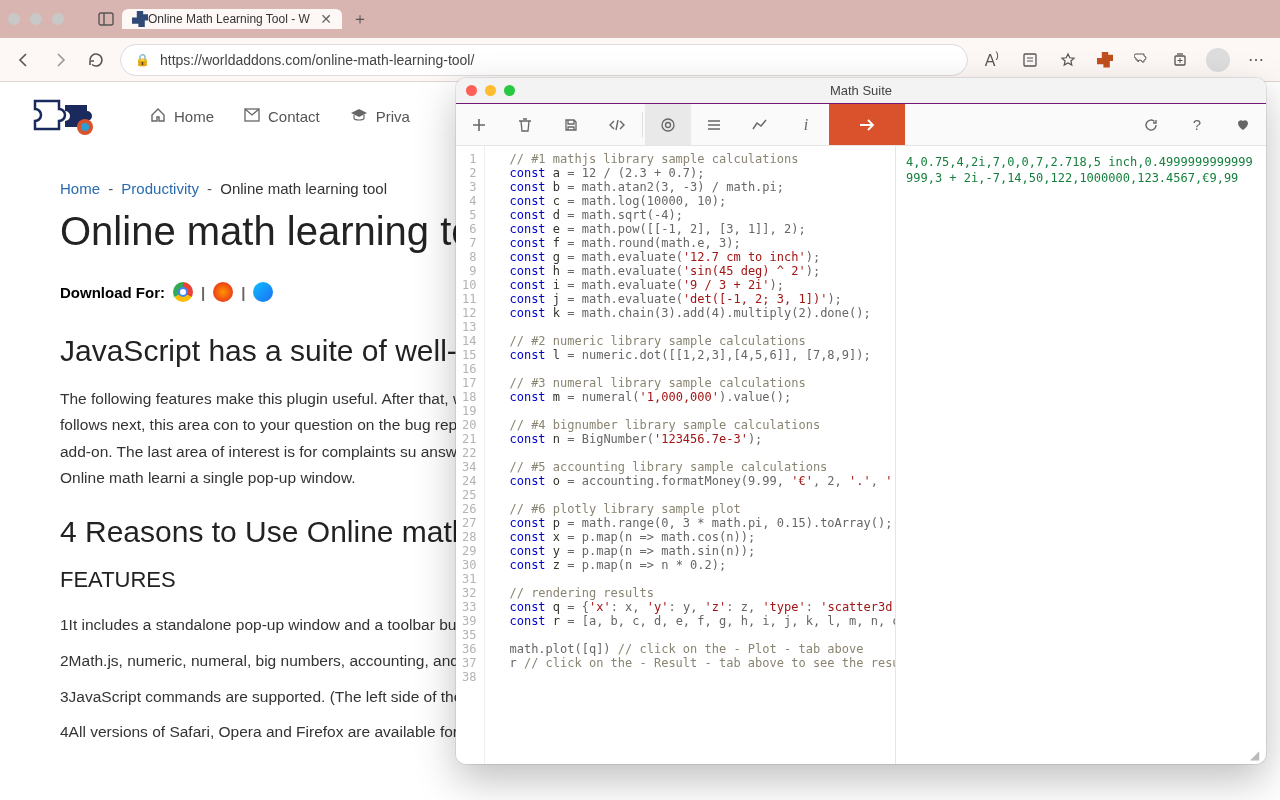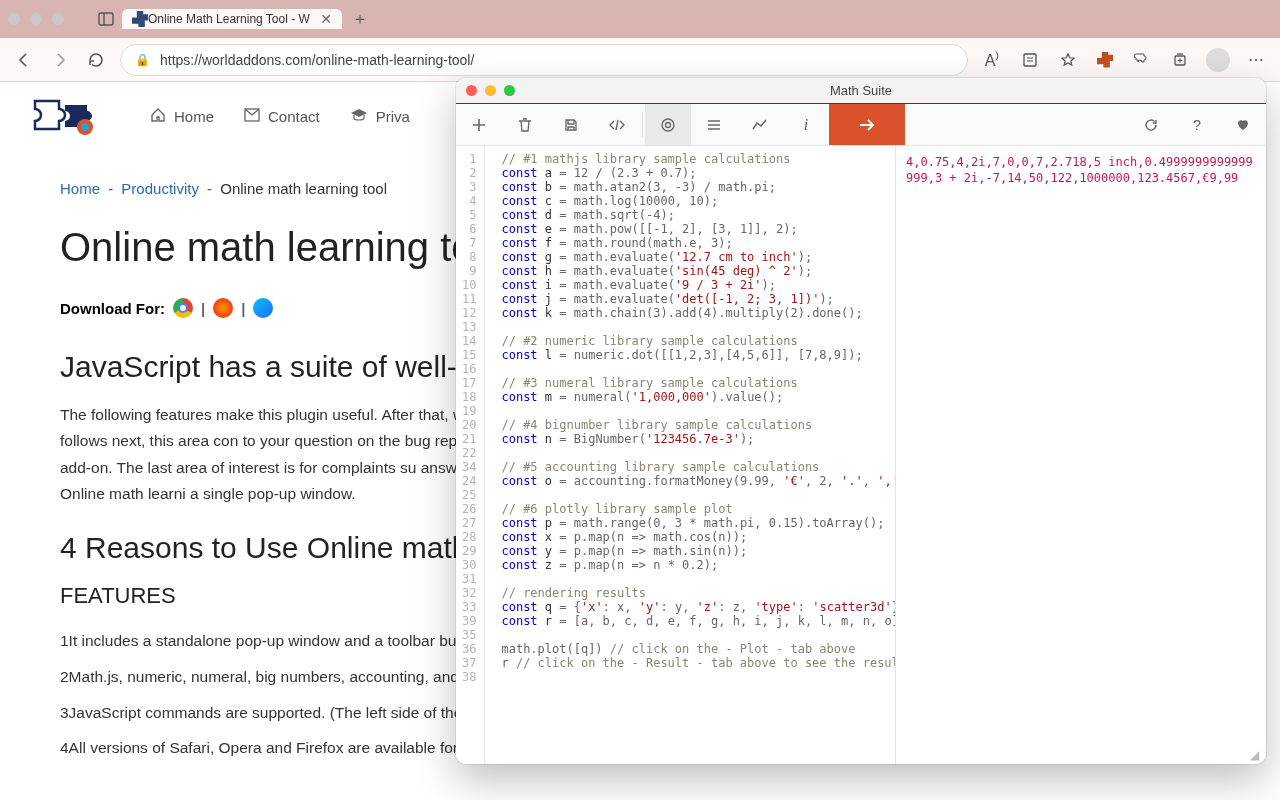--- a/index.html
+++ b/index.html
@@ -21,21 +21,21 @@
 .profile-ic { width: 24px; height: 24px; border-radius: 50%; background: #ddd; }
 .puzzle-piece { width: 16px; height: 16px; background: #304a75; clip-path: polygon(30% 0, 70% 0, 70% 20%, 100% 20%, 100% 60%, 80% 60%, 80% 100%, 40% 100%, 40% 80%, 0 80%, 0 40%, 30% 40%); }
 
 .page-content { background: #fff; height: calc(800px - 82px); overflow: hidden; }
 .site-header { height: 68px; display: flex; align-items: center; padding: 0 20px; gap: 30px; background: #fff; }
 .logo { width: 100px; height: 50px; display: flex; align-items: center; justify-content: center; }
 .logo svg { width: 90px; height: 46px; }
 .nav-item { display: flex; align-items: center; gap: 8px; color: #555; font-size: 15px; cursor: pointer; }
 .nav-ic { color: #777; }
 .main-col { padding: 30px 60px; max-width: 820px; }
-.breadcrumb { font-size: 15px; margin-bottom: 28px; }
+.breadcrumb { font-size: 15px; margin-bottom: 12px; }
 .breadcrumb a { color: #2a6bb0; text-decoration: none; }
 .breadcrumb .sep { color: #555; margin: 0 4px; }
 .breadcrumb .current { color: #333; }
 h1 { font-size: 40px; font-weight: 400; color: #222; margin-bottom: 28px; }
 .download-row { font-size: 15px; font-weight: 700; display: flex; align-items: center; gap: 8px; margin-bottom: 32px; }
 .bicon { width: 20px; height: 20px; border-radius: 50%; }
 .chrome-i { background: conic-gradient(#ea4335 0 120deg, #fbbc05 120deg 240deg, #34a853 240deg); position: relative; }
 .chrome-i::after { content:''; position:absolute; inset:5px; background:#fff; border-radius:50%; border:2px solid #4285f4; }
 .firefox-i { background: radial-gradient(circle, #ff9500, #e31b23); }
 .edge-i { background: linear-gradient(135deg, #0ebeff, #1b6ef3); }
@@ -56,28 +56,28 @@
 .popup-toolbar { height: 42px; background: #fafafa; border-bottom: 1px solid #e5e5e5; display: flex; align-items: stretch; }
 .tb-btn { width: 46px; display: flex; align-items: center; justify-content: center; color: #666; font-size: 15px; cursor: pointer; }
 .tb-btn.active { background: #e9e9e9; }
 .tb-btn.primary { background: #d9522c; color: #fff; width: 76px; }
 .tb-spacer { flex: 1; }
 .tb-sep { width: 1px; background: #e0e0e0; margin: 8px 2px; }
 .popup-body { flex: 1; display: flex; overflow: hidden; }
 .code-pane { flex: 1; display: flex; font-family: "SF Mono", Menlo, Consolas, monospace; font-size: 12px; line-height: 14px; overflow: auto; border-right: 1px solid #e5e5e5; }
 .gutter { background: #fff; color: #b3b3b3; text-align: right; padding: 6px 8px 6px 6px; user-select: none; border-right: 1px solid #eee; }
 .gutter div { height: 14px; }
-.code-lines { padding: 6px 16px; white-space: pre; color: #333; }
+.code-lines { padding: 6px 24px; white-space: pre; color: #333; }
 .code-lines div { height: 14px; }
 .tok-comment { color: #8a8572; }
 .tok-kw { color: #0000cc; }
 .tok-id { color: #333; }
 .tok-op { color: #666; }
 .tok-str { color: #a31515; }
-.result-pane { width: 370px; padding: 8px 10px; font-family: "SF Mono", Menlo, Consolas, monospace; font-size: 12px; line-height: 16px; color: #be185d; word-break: break-all; }
+.result-pane { width: 370px; padding: 8px 10px; font-family: "SF Mono", Menlo, Consolas, monospace; font-size: 12px; line-height: 16px; color: #15803d; word-break: break-all; }
 .resize-handle { position: absolute; right: 4px; bottom: 4px; width: 12px; height: 12px; color: #bbb; font-size: 12px; cursor: nwse-resize; }
 </style>
 </head>
 <body>
 
 <div class="browser-chrome">
   <div class="tab-bar">
     <span class="traffic-light"></span>
     <span class="traffic-light"></span>
     <span class="traffic-light"></span>

